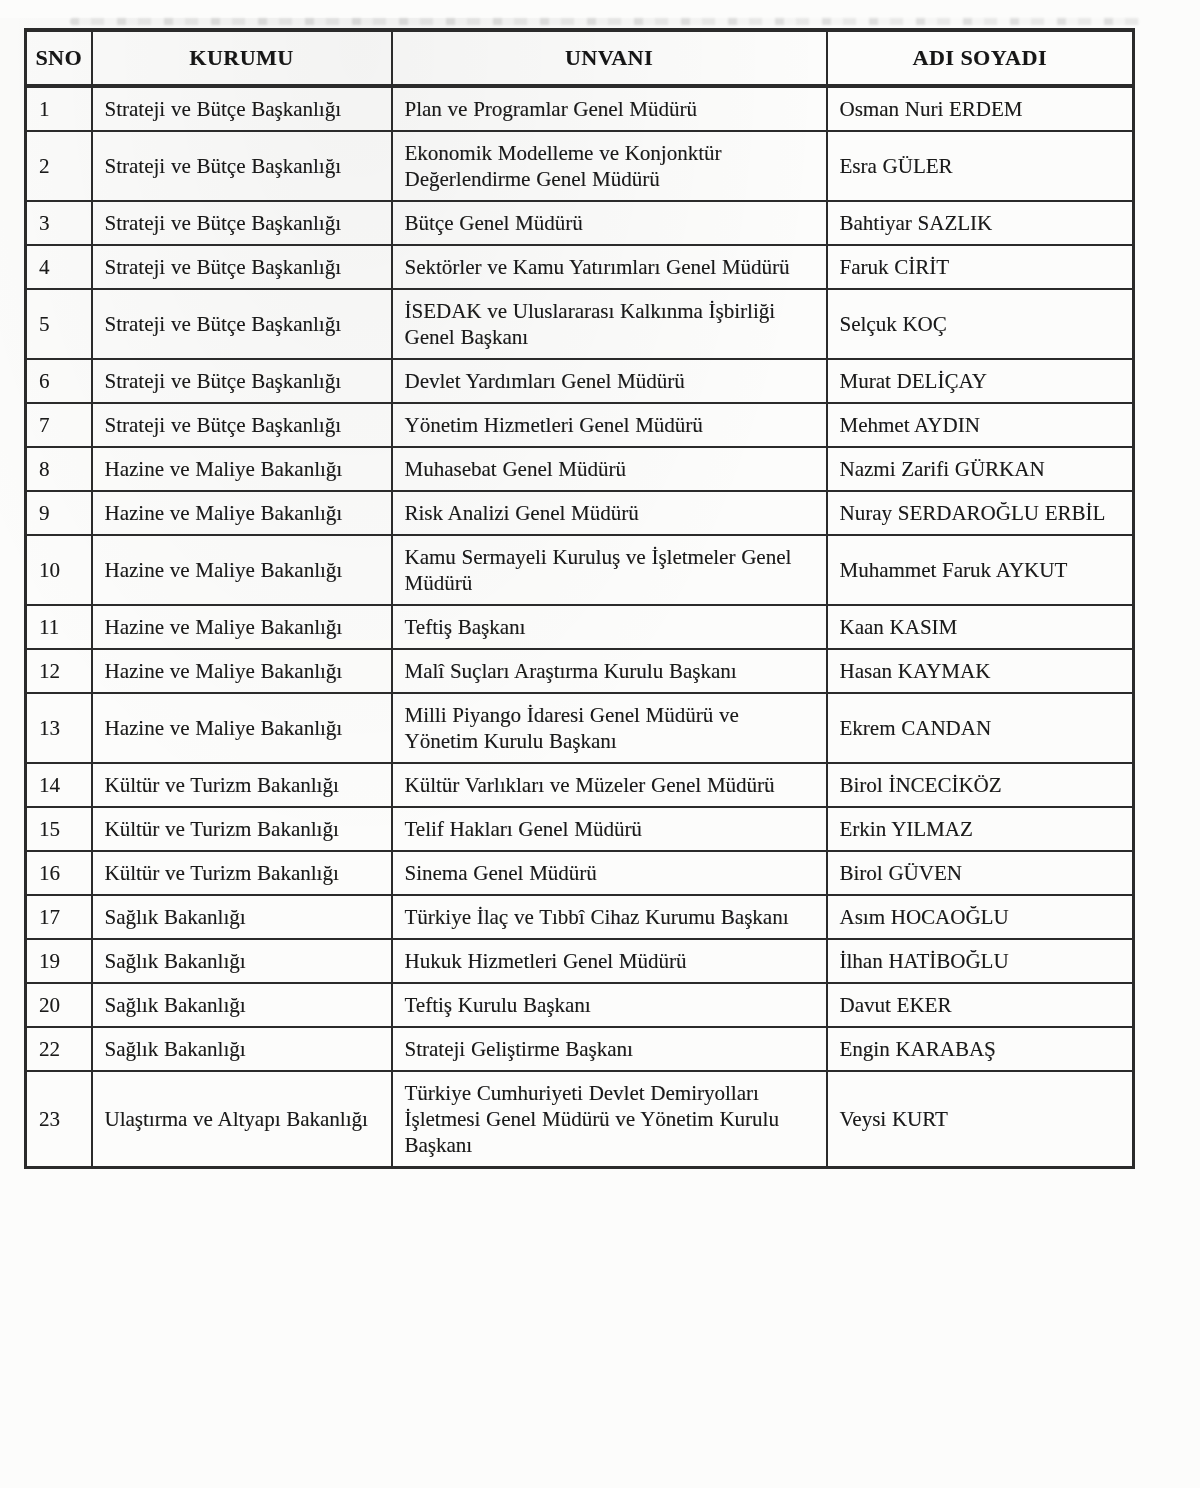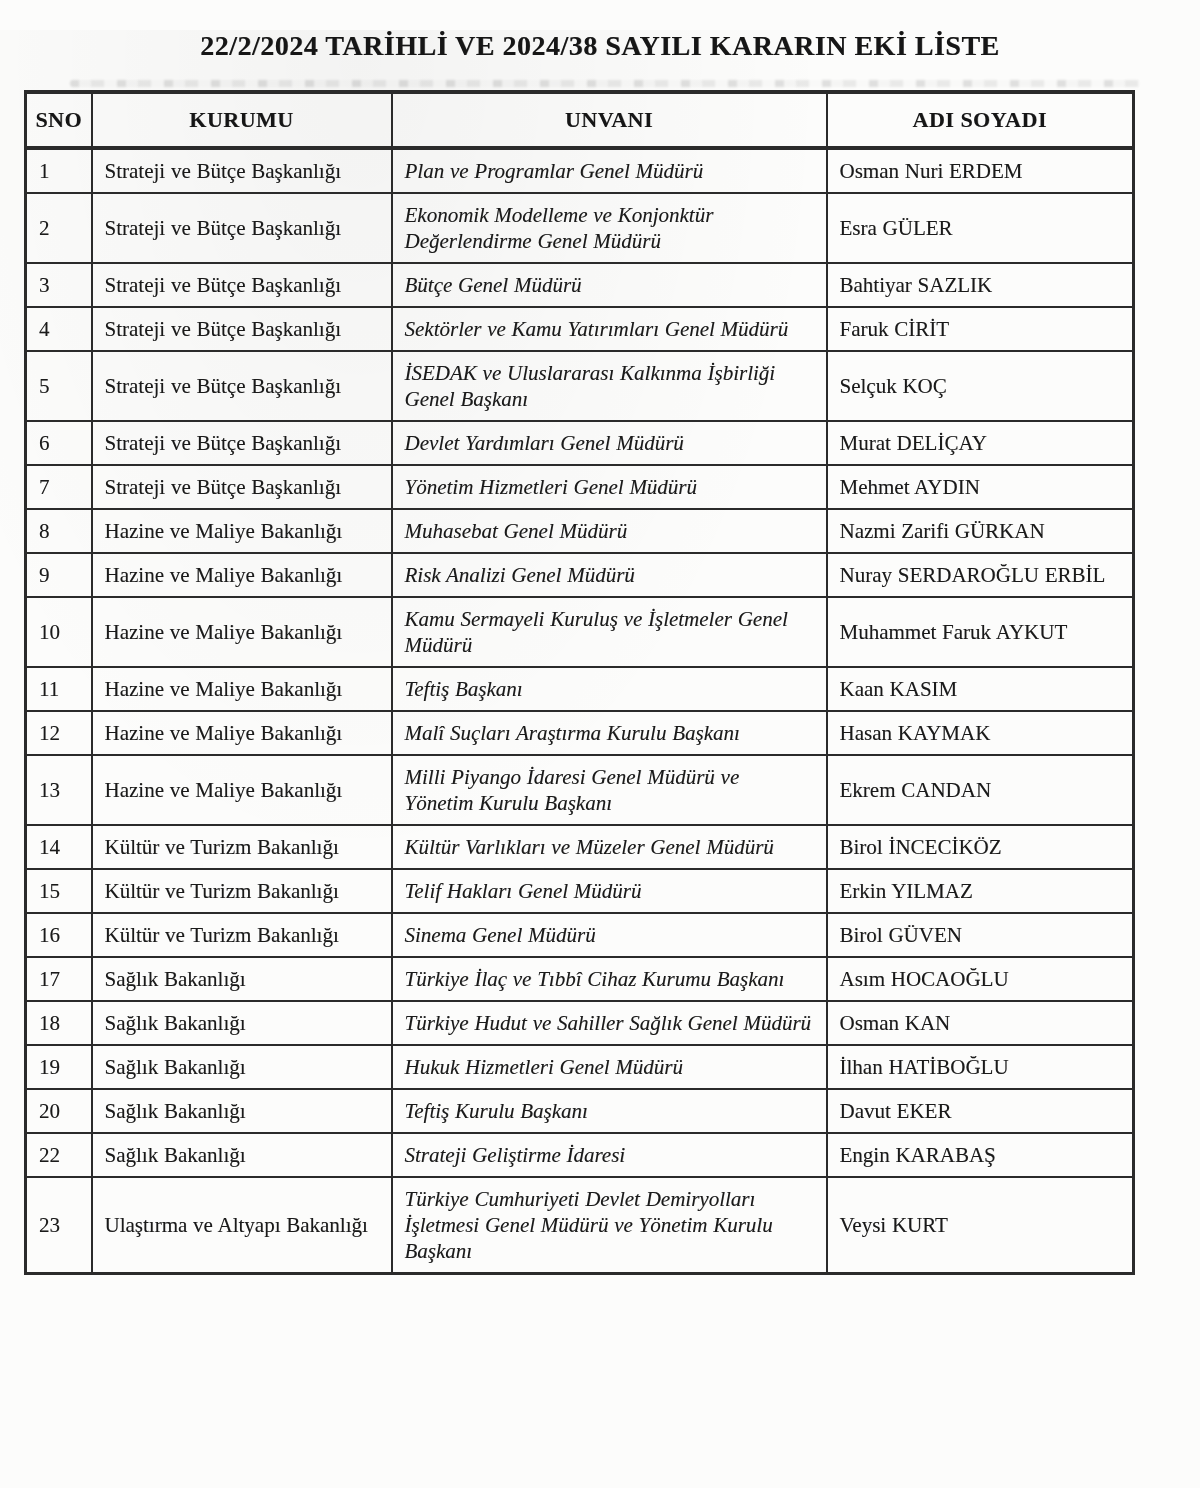--- a/index.html
+++ b/index.html
@@ -80,29 +80,28 @@
     line-height: 26px;
     padding: 8px 12px;
     vertical-align: middle;
     color: #1a1a1a;
     text-shadow: 0.3px 0.3px 0 rgba(20,20,20,0.35);
     word-spacing: 0.5px;
   }
 
   td.col-sno { padding-left: 9px; padding-right: 2px; }
   td.col-kurumu { padding-right: 10px; }
-  td.col-unvani { padding-right: 16px; font-style: italic; }
+  td.col-unvani { padding-right: 16px; }
   td.col-adi_soyadi { padding-right: 28px; }
 </style>
 </head>
 <body>
 
 <div class="page">
 
-  <h1 class="doc-title">22/2/2024 TARİHLİ VE 2024/38 SAYILI KARARIN EKİ LİSTE</h1>
 
   <div class="scan-smudge"></div>
 
   <table class="appointments">
     <colgroup>
       <col class="c-sno">
         <col class="c-kur">
         <col class="c-unv">
         <col class="c-adi">
     </colgroup>
@@ -211,41 +210,35 @@
           <td class="col-unvani">Sinema Genel Müdürü</td>
           <td class="col-adi_soyadi">Birol GÜVEN</td>
         </tr>
         <tr>
           <td class="col-sno">17</td>
           <td class="col-kurumu">Sağlık Bakanlığı</td>
           <td class="col-unvani">Türkiye İlaç ve Tıbbî Cihaz Kurumu Başkanı</td>
           <td class="col-adi_soyadi">Asım HOCAOĞLU</td>
         </tr>
         <tr>
-          <td class="col-sno">18</td>
-          <td class="col-kurumu">Sağlık Bakanlığı</td>
-          <td class="col-unvani">Türkiye Hudut ve Sahiller Sağlık Genel Müdürü</td>
-          <td class="col-adi_soyadi">Osman KAN</td>
-        </tr>
-        <tr>
           <td class="col-sno">19</td>
           <td class="col-kurumu">Sağlık Bakanlığı</td>
           <td class="col-unvani">Hukuk Hizmetleri Genel Müdürü</td>
           <td class="col-adi_soyadi">İlhan HATİBOĞLU</td>
         </tr>
         <tr>
           <td class="col-sno">20</td>
           <td class="col-kurumu">Sağlık Bakanlığı</td>
           <td class="col-unvani">Teftiş Kurulu Başkanı</td>
           <td class="col-adi_soyadi">Davut EKER</td>
         </tr>
         <tr>
           <td class="col-sno">22</td>
           <td class="col-kurumu">Sağlık Bakanlığı</td>
-          <td class="col-unvani">Strateji Geliştirme İdaresi</td>
+          <td class="col-unvani">Strateji Geliştirme Başkanı</td>
           <td class="col-adi_soyadi">Engin KARABAŞ</td>
         </tr>
         <tr>
           <td class="col-sno">23</td>
           <td class="col-kurumu">Ulaştırma ve Altyapı Bakanlığı</td>
           <td class="col-unvani">Türkiye Cumhuriyeti Devlet Demiryolları İşletmesi Genel Müdürü ve Yönetim Kurulu Başkanı</td>
           <td class="col-adi_soyadi">Veysi KURT</td>
         </tr>
       </tbody>
   </table>

